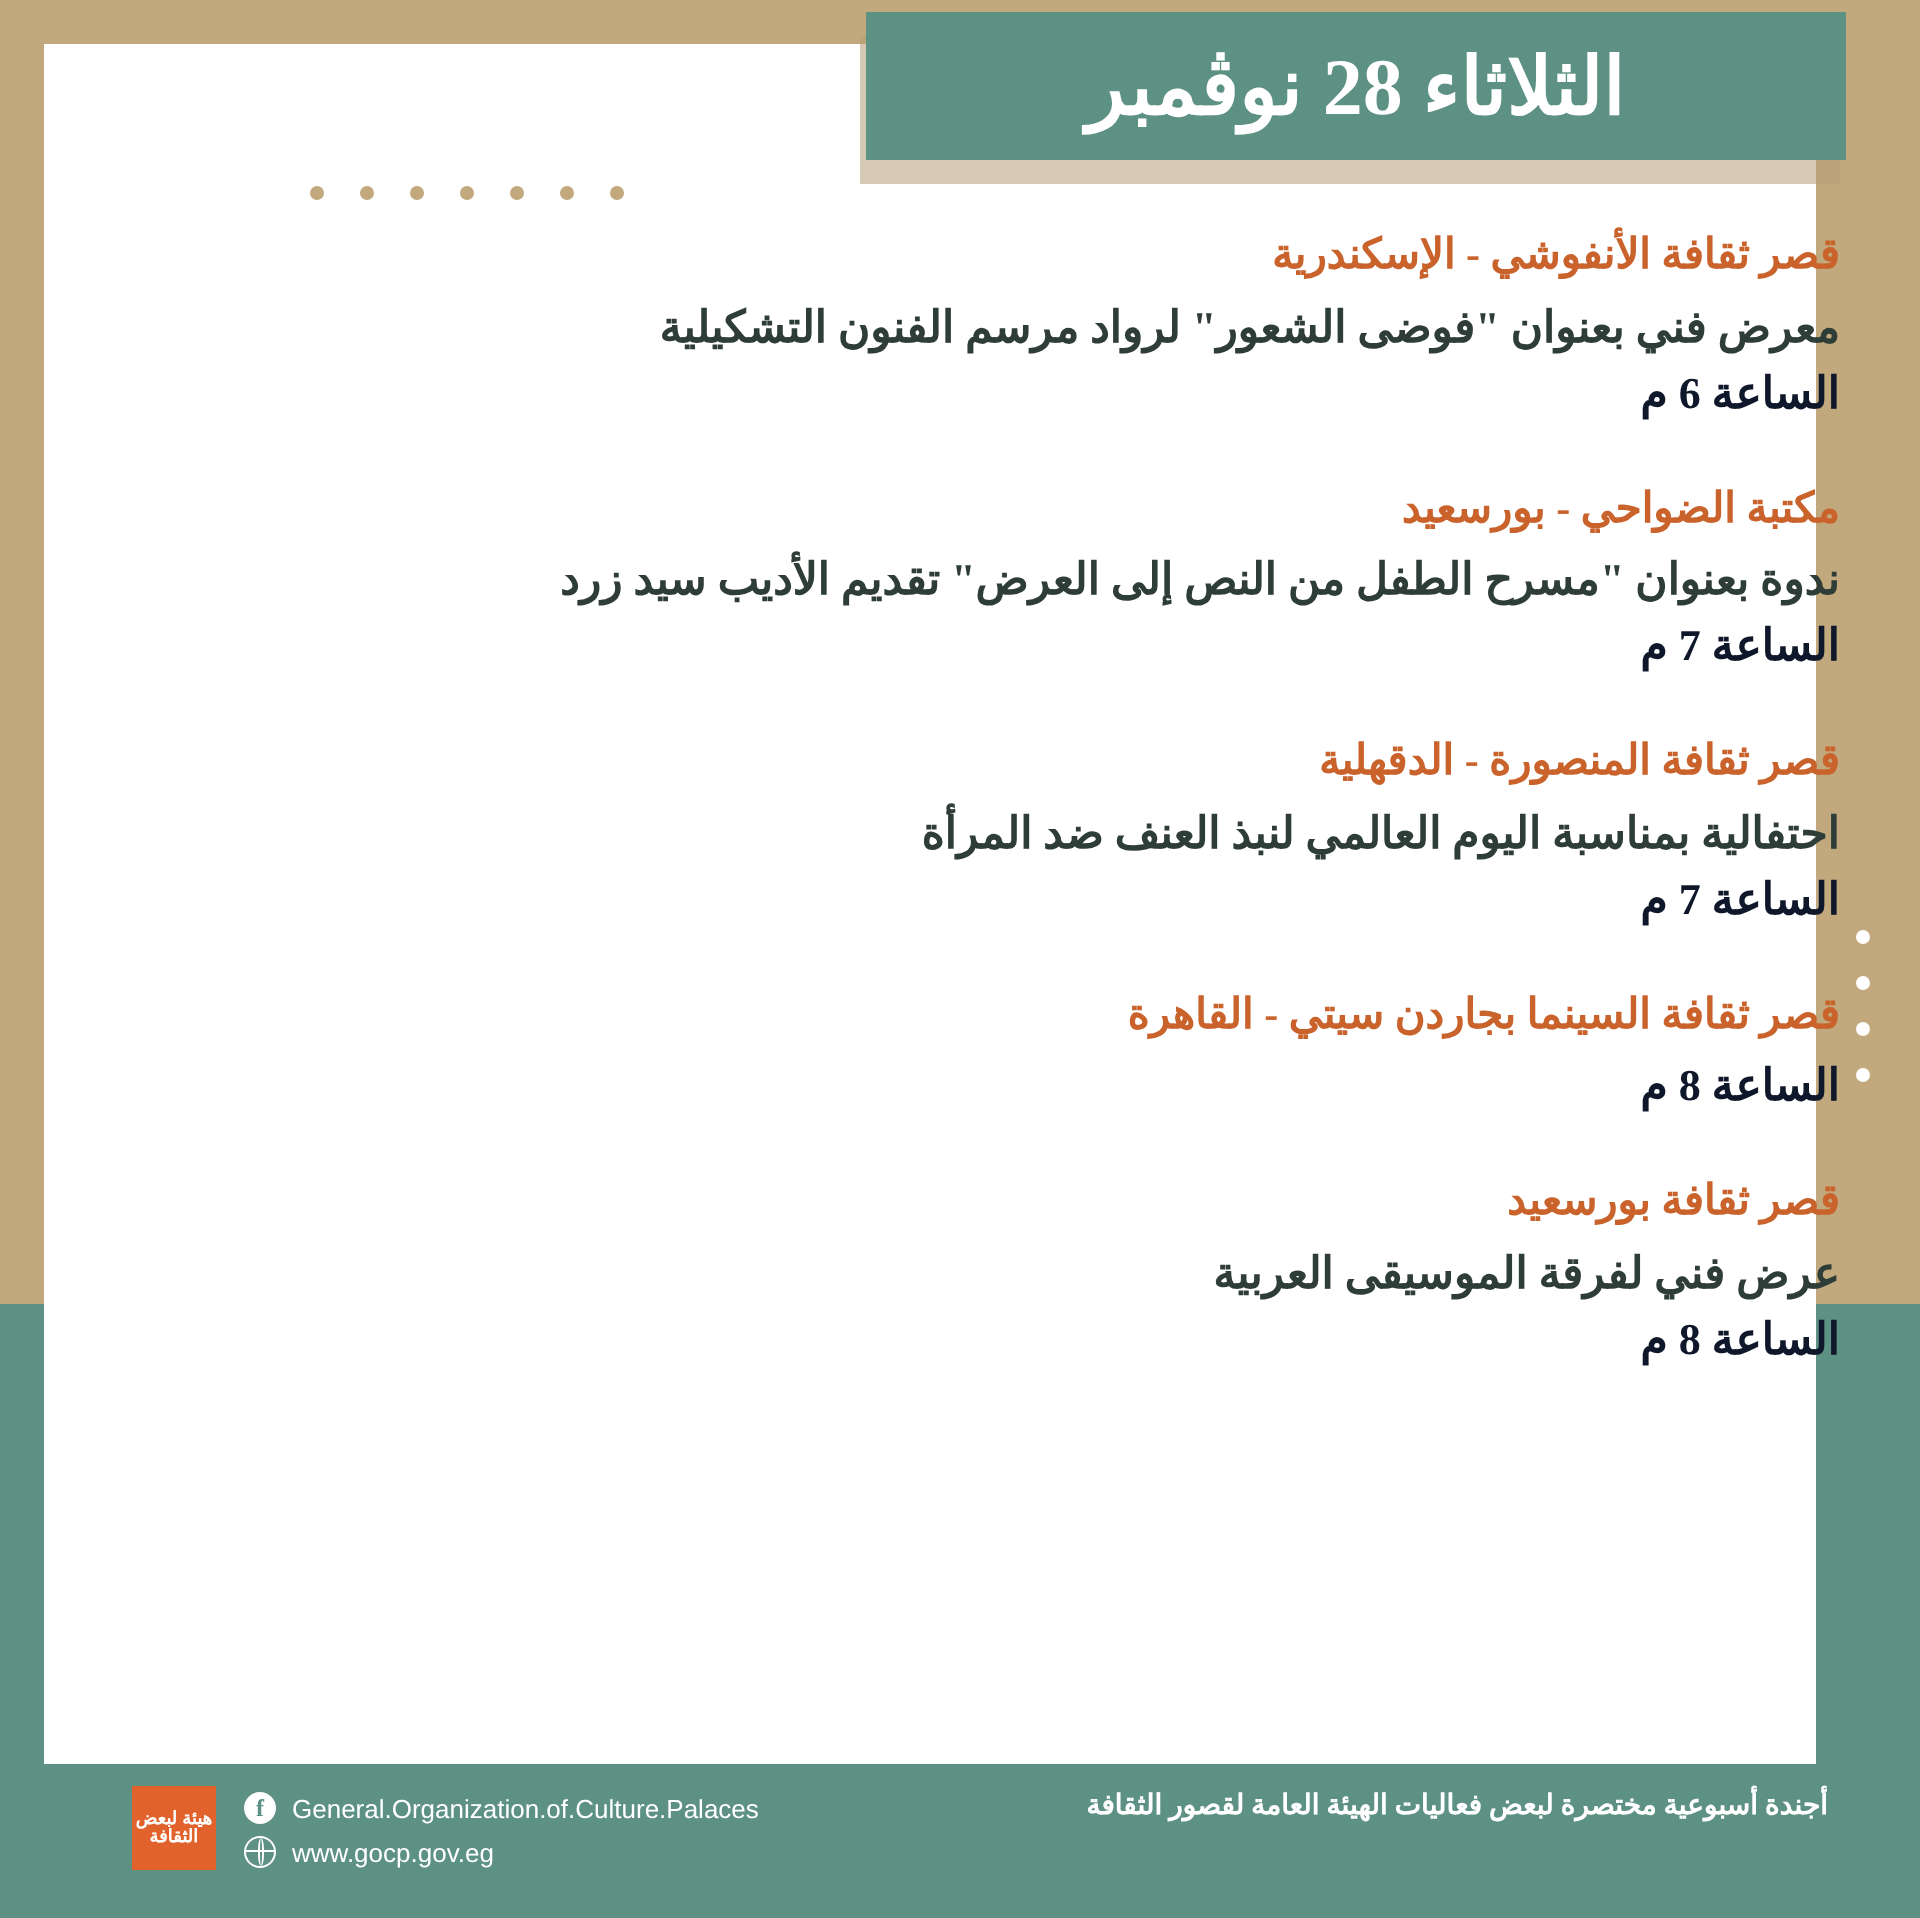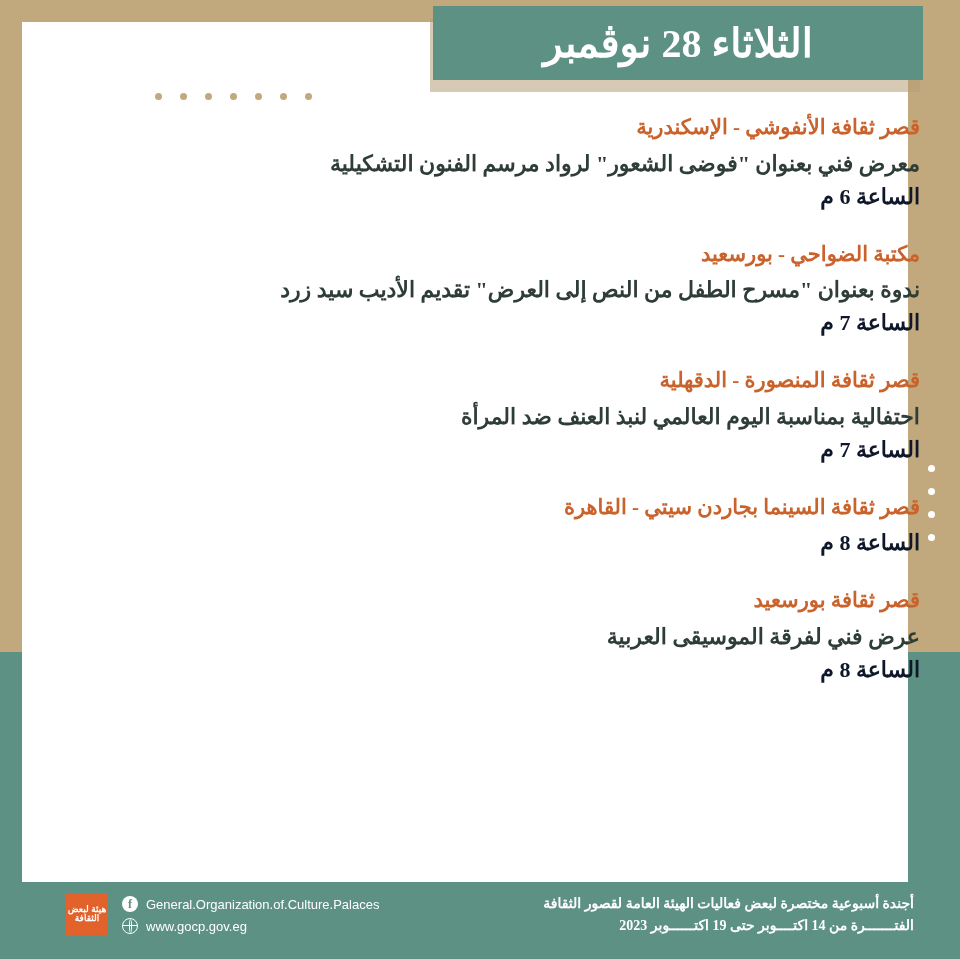--- a/index.html
+++ b/index.html
@@ -311,16 +311,15 @@
       <span>General.Organization.of.Culture.Palaces</span>
     </div>
     <div class="footer-row">
       <span class="globe-icon"></span>
       <span>www.gocp.gov.eg</span>
     </div>
   </div>
 
   <div class="footer-right">
     <div class="line1">أجندة أسبوعية مختصرة لبعض فعاليات الهيئة العامة لقصور الثقافة</div>
-    <div class="line2">الفتـــــــرة من 14 اكتــــوبر حتى 19 اكتــــــوبر 2023</div>
   </div>
 
 </div>
 
 </body></html>

